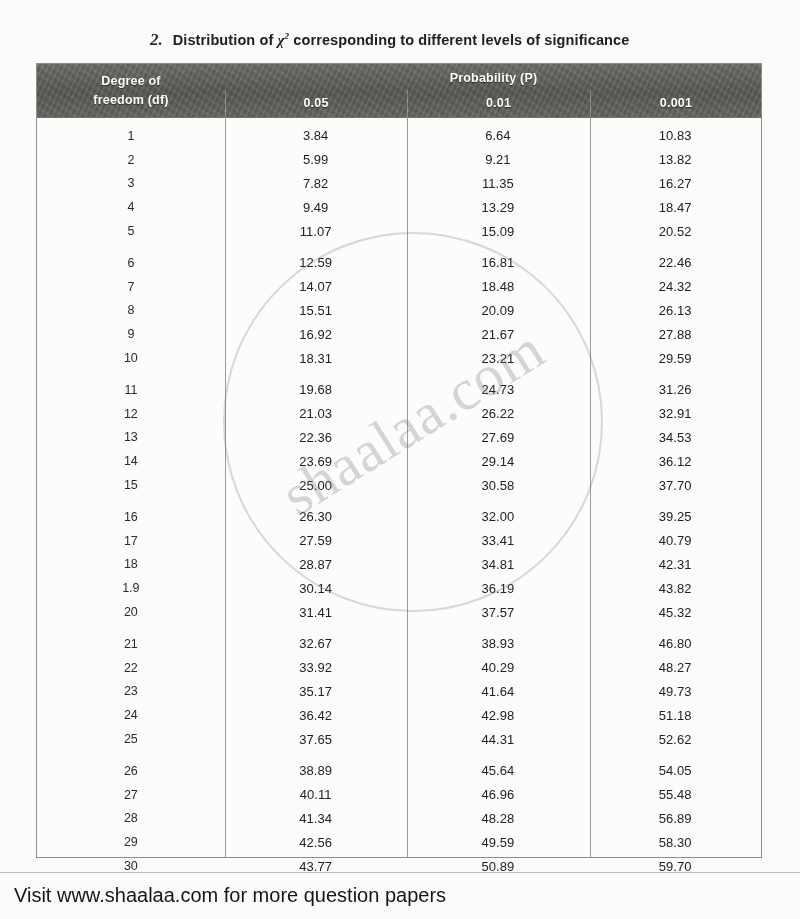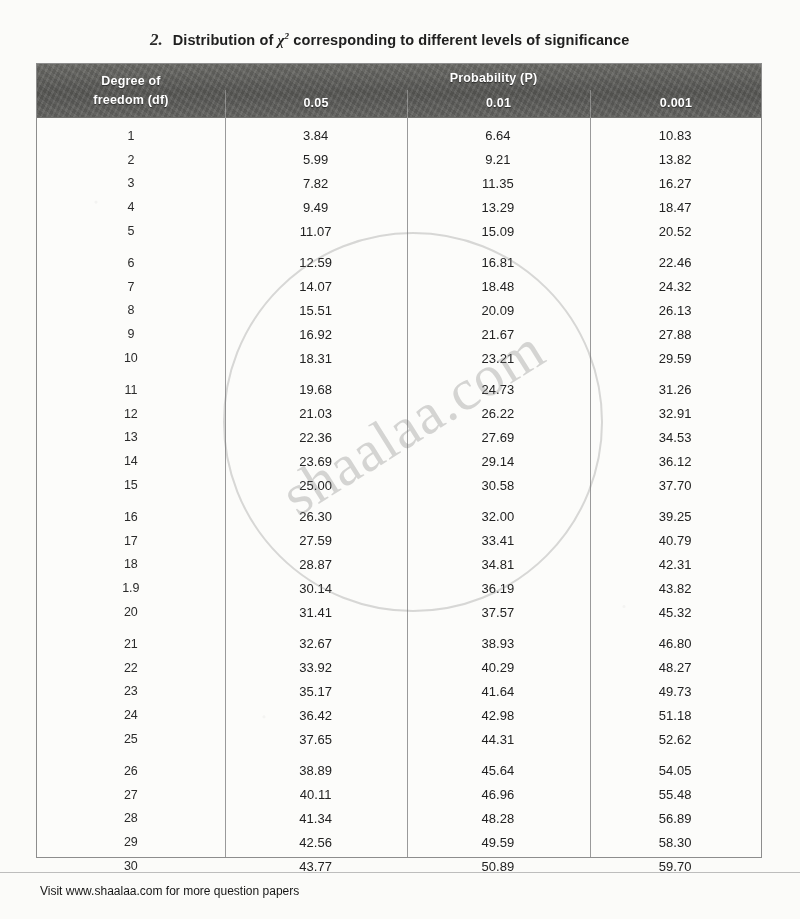--- a/index.html
+++ b/index.html
@@ -174,23 +174,23 @@
   .footer-rule {
     position: absolute;
     left: 0;
     right: 0;
     top: 872px;
     height: 1px;
     background: #bdbdbd;
   }
   .footer {
     position: absolute;
-    left: 40px;
+    left: 14px;
     top: 884px;
-    font-size: 12px;
+    font-size: 20px;
     color: #161616;
   }
 
   
   .speckle {
     position: absolute;
     inset: 0;
     pointer-events: none;
     background:
       radial-gradient(circle at 12% 22%, rgba(0,0,0,.035) 0 1px, transparent 2px),

